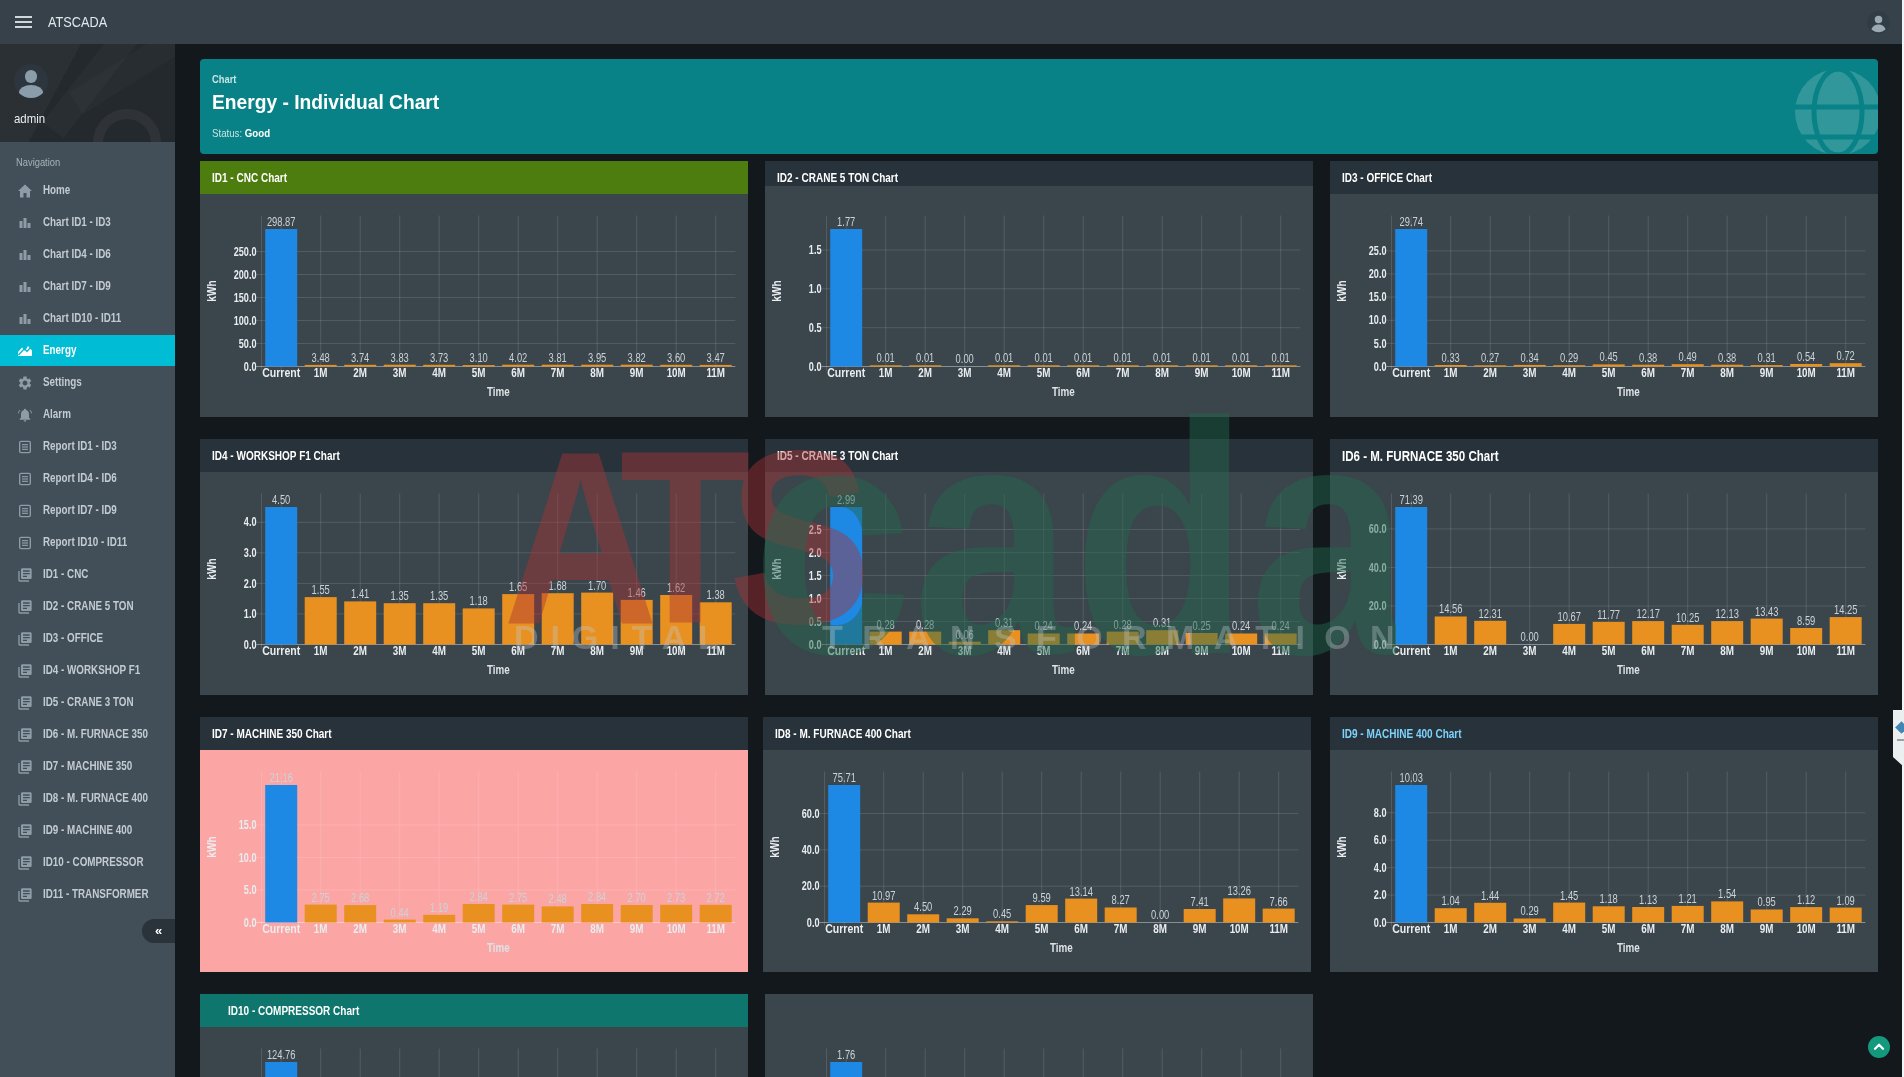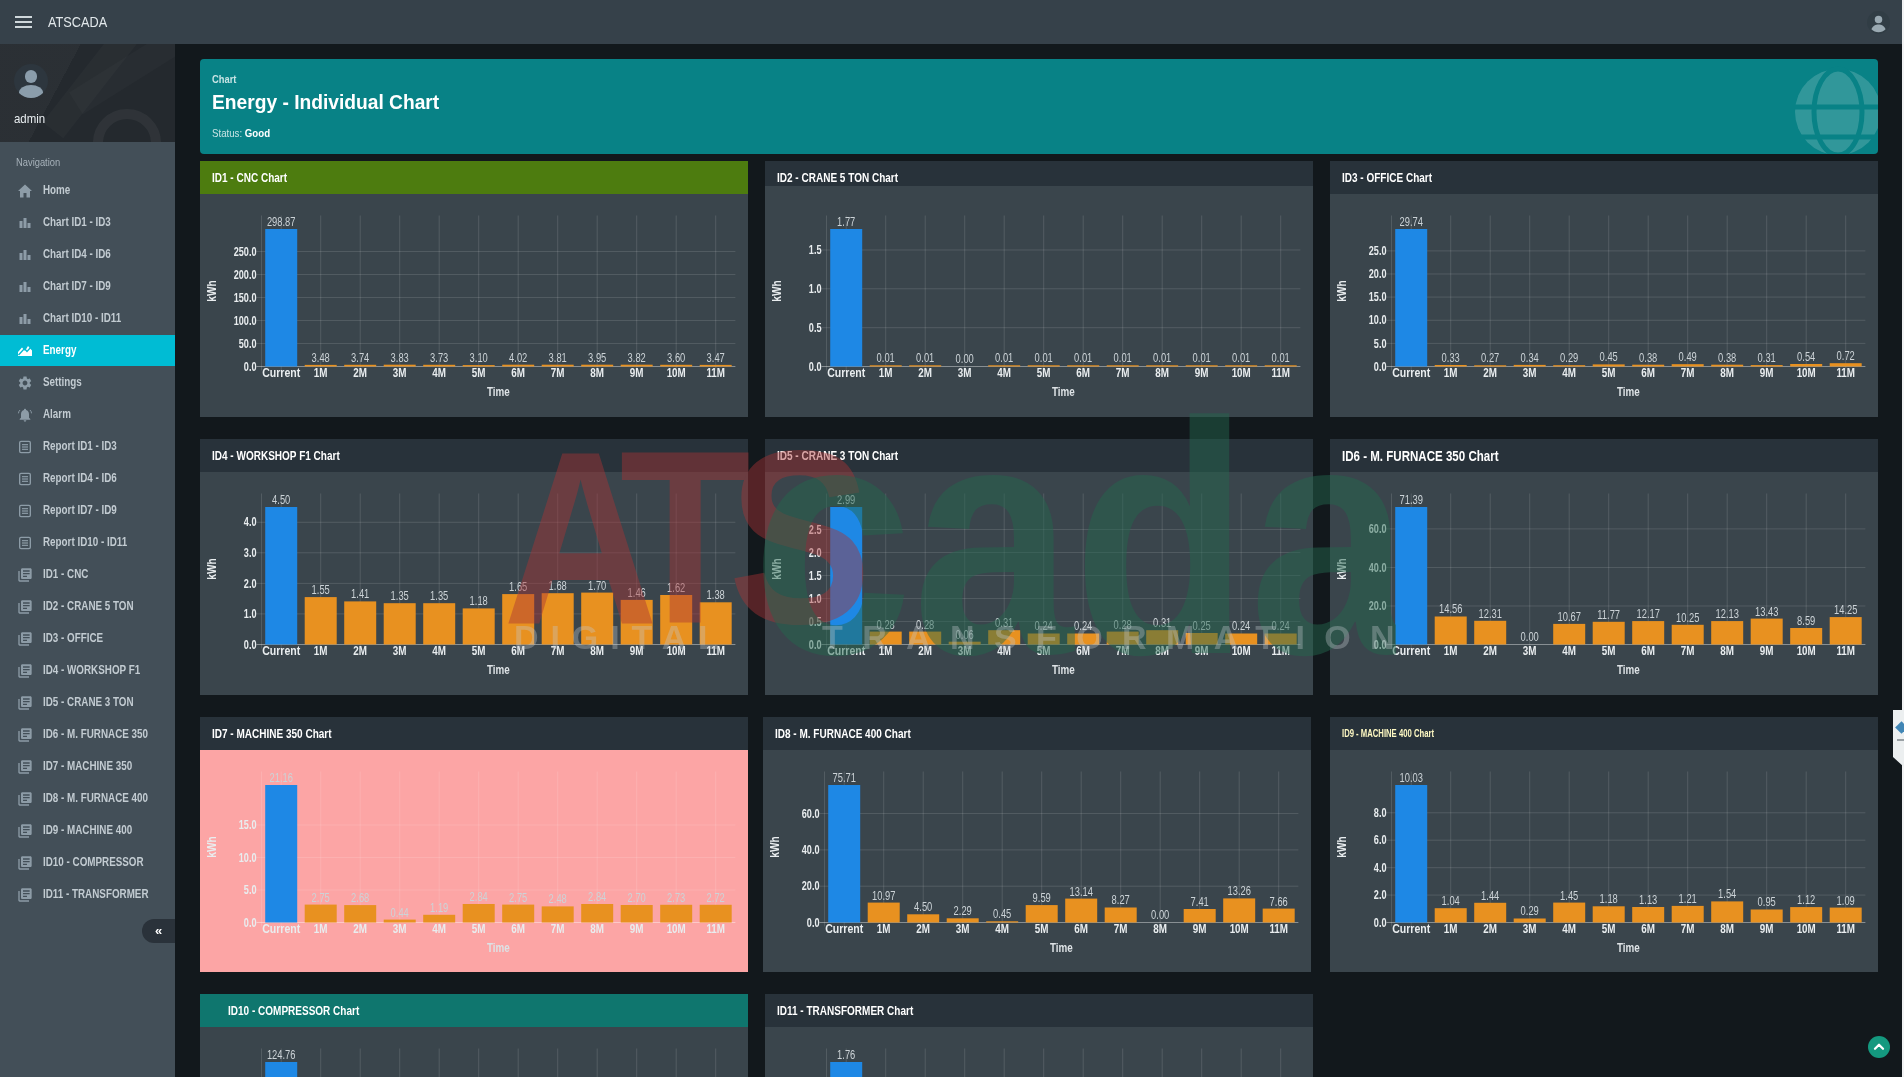--- a/index.html
+++ b/index.html
@@ -670,21 +670,21 @@
       <text x="476.2" y="178.4" text-anchor="middle" font-size="12" fill="#ccd3d7" textLength="23.4" lengthAdjust="spacingAndGlyphs">13.26</text>
       <text x="476.2" y="216.5" text-anchor="middle" font-size="12" font-weight="700" fill="#e9edef" textLength="19.1" lengthAdjust="spacingAndGlyphs">10M</text>
       <rect x="499.7" y="191.6" width="32.0" height="13.9" fill="#e89120"></rect>
       <text x="515.7" y="188.6" text-anchor="middle" font-size="12" fill="#ccd3d7" textLength="18.2" lengthAdjust="spacingAndGlyphs">7.66</text>
       <text x="515.7" y="216.5" text-anchor="middle" font-size="12" font-weight="700" fill="#e9edef" textLength="18.6" lengthAdjust="spacingAndGlyphs">11M</text>
       <text x="298.4" y="235.0" text-anchor="middle" font-size="12.5" font-weight="700" fill="#dde2e5" textLength="22.8" lengthAdjust="spacingAndGlyphs">Time</text>
       <text x="16" y="130.0" text-anchor="middle" font-size="12" font-weight="700" fill="#e9edef" transform="rotate(-90 16 130.0)" textLength="21.5" lengthAdjust="spacingAndGlyphs">kWh</text>
     </svg>
   </div>
 <div style="position:absolute;left:1329.6px;top:716.5px;width:548px;height:255.7px;background:#3a454c">
-    <div style="position:absolute;left:0;top:0;width:100%;height:33px;background:#28323a;color:#fef9c3;font-size:10px;font-weight:700;line-height:33px;padding-left:12px;box-sizing:border-box"><span style="display:inline-block;transform:scaleX(0.77);transform-origin:0 50%;white-space:nowrap">ID9 - MACHINE 400 Chart</span></div>
+    <div style="position:absolute;left:0;top:0;width:100%;height:33px;background:#28323a;color:#7dd3fc;font-size:13px;font-weight:700;line-height:33px;padding-left:12px;box-sizing:border-box"><span style="display:inline-block;transform:scaleX(0.77);transform-origin:0 50%;white-space:nowrap">ID9 - MACHINE 400 Chart</span></div>
     <svg width="548" height="255.7" viewBox="0 0 548 255.7" xmlns="http://www.w3.org/2000/svg" style="position:absolute;left:0;top:0;font-family:'Liberation Sans',sans-serif">
       <line x1="81.2" y1="54.5" x2="81.2" y2="209.5" stroke="rgba(255,255,255,0.13)" stroke-width="1"></line>
       <line x1="120.7" y1="54.5" x2="120.7" y2="209.5" stroke="rgba(255,255,255,0.13)" stroke-width="1"></line>
       <line x1="160.2" y1="54.5" x2="160.2" y2="209.5" stroke="rgba(255,255,255,0.13)" stroke-width="1"></line>
       <line x1="199.7" y1="54.5" x2="199.7" y2="209.5" stroke="rgba(255,255,255,0.13)" stroke-width="1"></line>
       <line x1="239.2" y1="54.5" x2="239.2" y2="209.5" stroke="rgba(255,255,255,0.13)" stroke-width="1"></line>
       <line x1="278.7" y1="54.5" x2="278.7" y2="209.5" stroke="rgba(255,255,255,0.13)" stroke-width="1"></line>
       <line x1="318.2" y1="54.5" x2="318.2" y2="209.5" stroke="rgba(255,255,255,0.13)" stroke-width="1"></line>
       <line x1="357.7" y1="54.5" x2="357.7" y2="209.5" stroke="rgba(255,255,255,0.13)" stroke-width="1"></line>
       <line x1="397.2" y1="54.5" x2="397.2" y2="209.5" stroke="rgba(255,255,255,0.13)" stroke-width="1"></line>
@@ -802,21 +802,20 @@
       <text x="476.2" y="179.5" text-anchor="middle" font-size="12" fill="#ccd3d7" textLength="23.4" lengthAdjust="spacingAndGlyphs">20.90</text>
       <text x="476.2" y="216.5" text-anchor="middle" font-size="12" font-weight="700" fill="#e9edef" textLength="19.1" lengthAdjust="spacingAndGlyphs">10M</text>
       <rect x="499.7" y="183.9" width="32.0" height="21.6" fill="#e89120"></rect>
       <text x="515.7" y="180.9" text-anchor="middle" font-size="12" fill="#ccd3d7" textLength="23.4" lengthAdjust="spacingAndGlyphs">19.60</text>
       <text x="515.7" y="216.5" text-anchor="middle" font-size="12" font-weight="700" fill="#e9edef" textLength="18.6" lengthAdjust="spacingAndGlyphs">11M</text>
       <text x="298.4" y="235.0" text-anchor="middle" font-size="12.5" font-weight="700" fill="#dde2e5" textLength="22.8" lengthAdjust="spacingAndGlyphs">Time</text>
       <text x="16" y="130.0" text-anchor="middle" font-size="12" font-weight="700" fill="#e9edef" transform="rotate(-90 16 130.0)" textLength="21.5" lengthAdjust="spacingAndGlyphs">kWh</text>
     </svg>
   </div>
 <div style="position:absolute;left:764.8px;top:994.1px;width:548px;height:255.7px;background:#3a454c">
-    <div style="position:absolute;left:0;top:0;width:100%;height:33px;background:#28323a;color:#fff;font-size:13px;font-weight:700;line-height:33px;padding-left:12px;box-sizing:border-box"><span style="display:inline-block;transform:scaleX(0.77);transform-origin:0 50%;white-space:nowrap">ID11 - TRANSFORMER Chart</span></div>
     <svg width="548" height="255.7" viewBox="0 0 548 255.7" xmlns="http://www.w3.org/2000/svg" style="position:absolute;left:0;top:0;font-family:'Liberation Sans',sans-serif">
       <line x1="81.2" y1="54.5" x2="81.2" y2="209.5" stroke="rgba(255,255,255,0.13)" stroke-width="1"></line>
       <line x1="120.7" y1="54.5" x2="120.7" y2="209.5" stroke="rgba(255,255,255,0.13)" stroke-width="1"></line>
       <line x1="160.2" y1="54.5" x2="160.2" y2="209.5" stroke="rgba(255,255,255,0.13)" stroke-width="1"></line>
       <line x1="199.7" y1="54.5" x2="199.7" y2="209.5" stroke="rgba(255,255,255,0.13)" stroke-width="1"></line>
       <line x1="239.2" y1="54.5" x2="239.2" y2="209.5" stroke="rgba(255,255,255,0.13)" stroke-width="1"></line>
       <line x1="278.7" y1="54.5" x2="278.7" y2="209.5" stroke="rgba(255,255,255,0.13)" stroke-width="1"></line>
       <line x1="318.2" y1="54.5" x2="318.2" y2="209.5" stroke="rgba(255,255,255,0.13)" stroke-width="1"></line>
       <line x1="357.7" y1="54.5" x2="357.7" y2="209.5" stroke="rgba(255,255,255,0.13)" stroke-width="1"></line>
       <line x1="397.2" y1="54.5" x2="397.2" y2="209.5" stroke="rgba(255,255,255,0.13)" stroke-width="1"></line>

